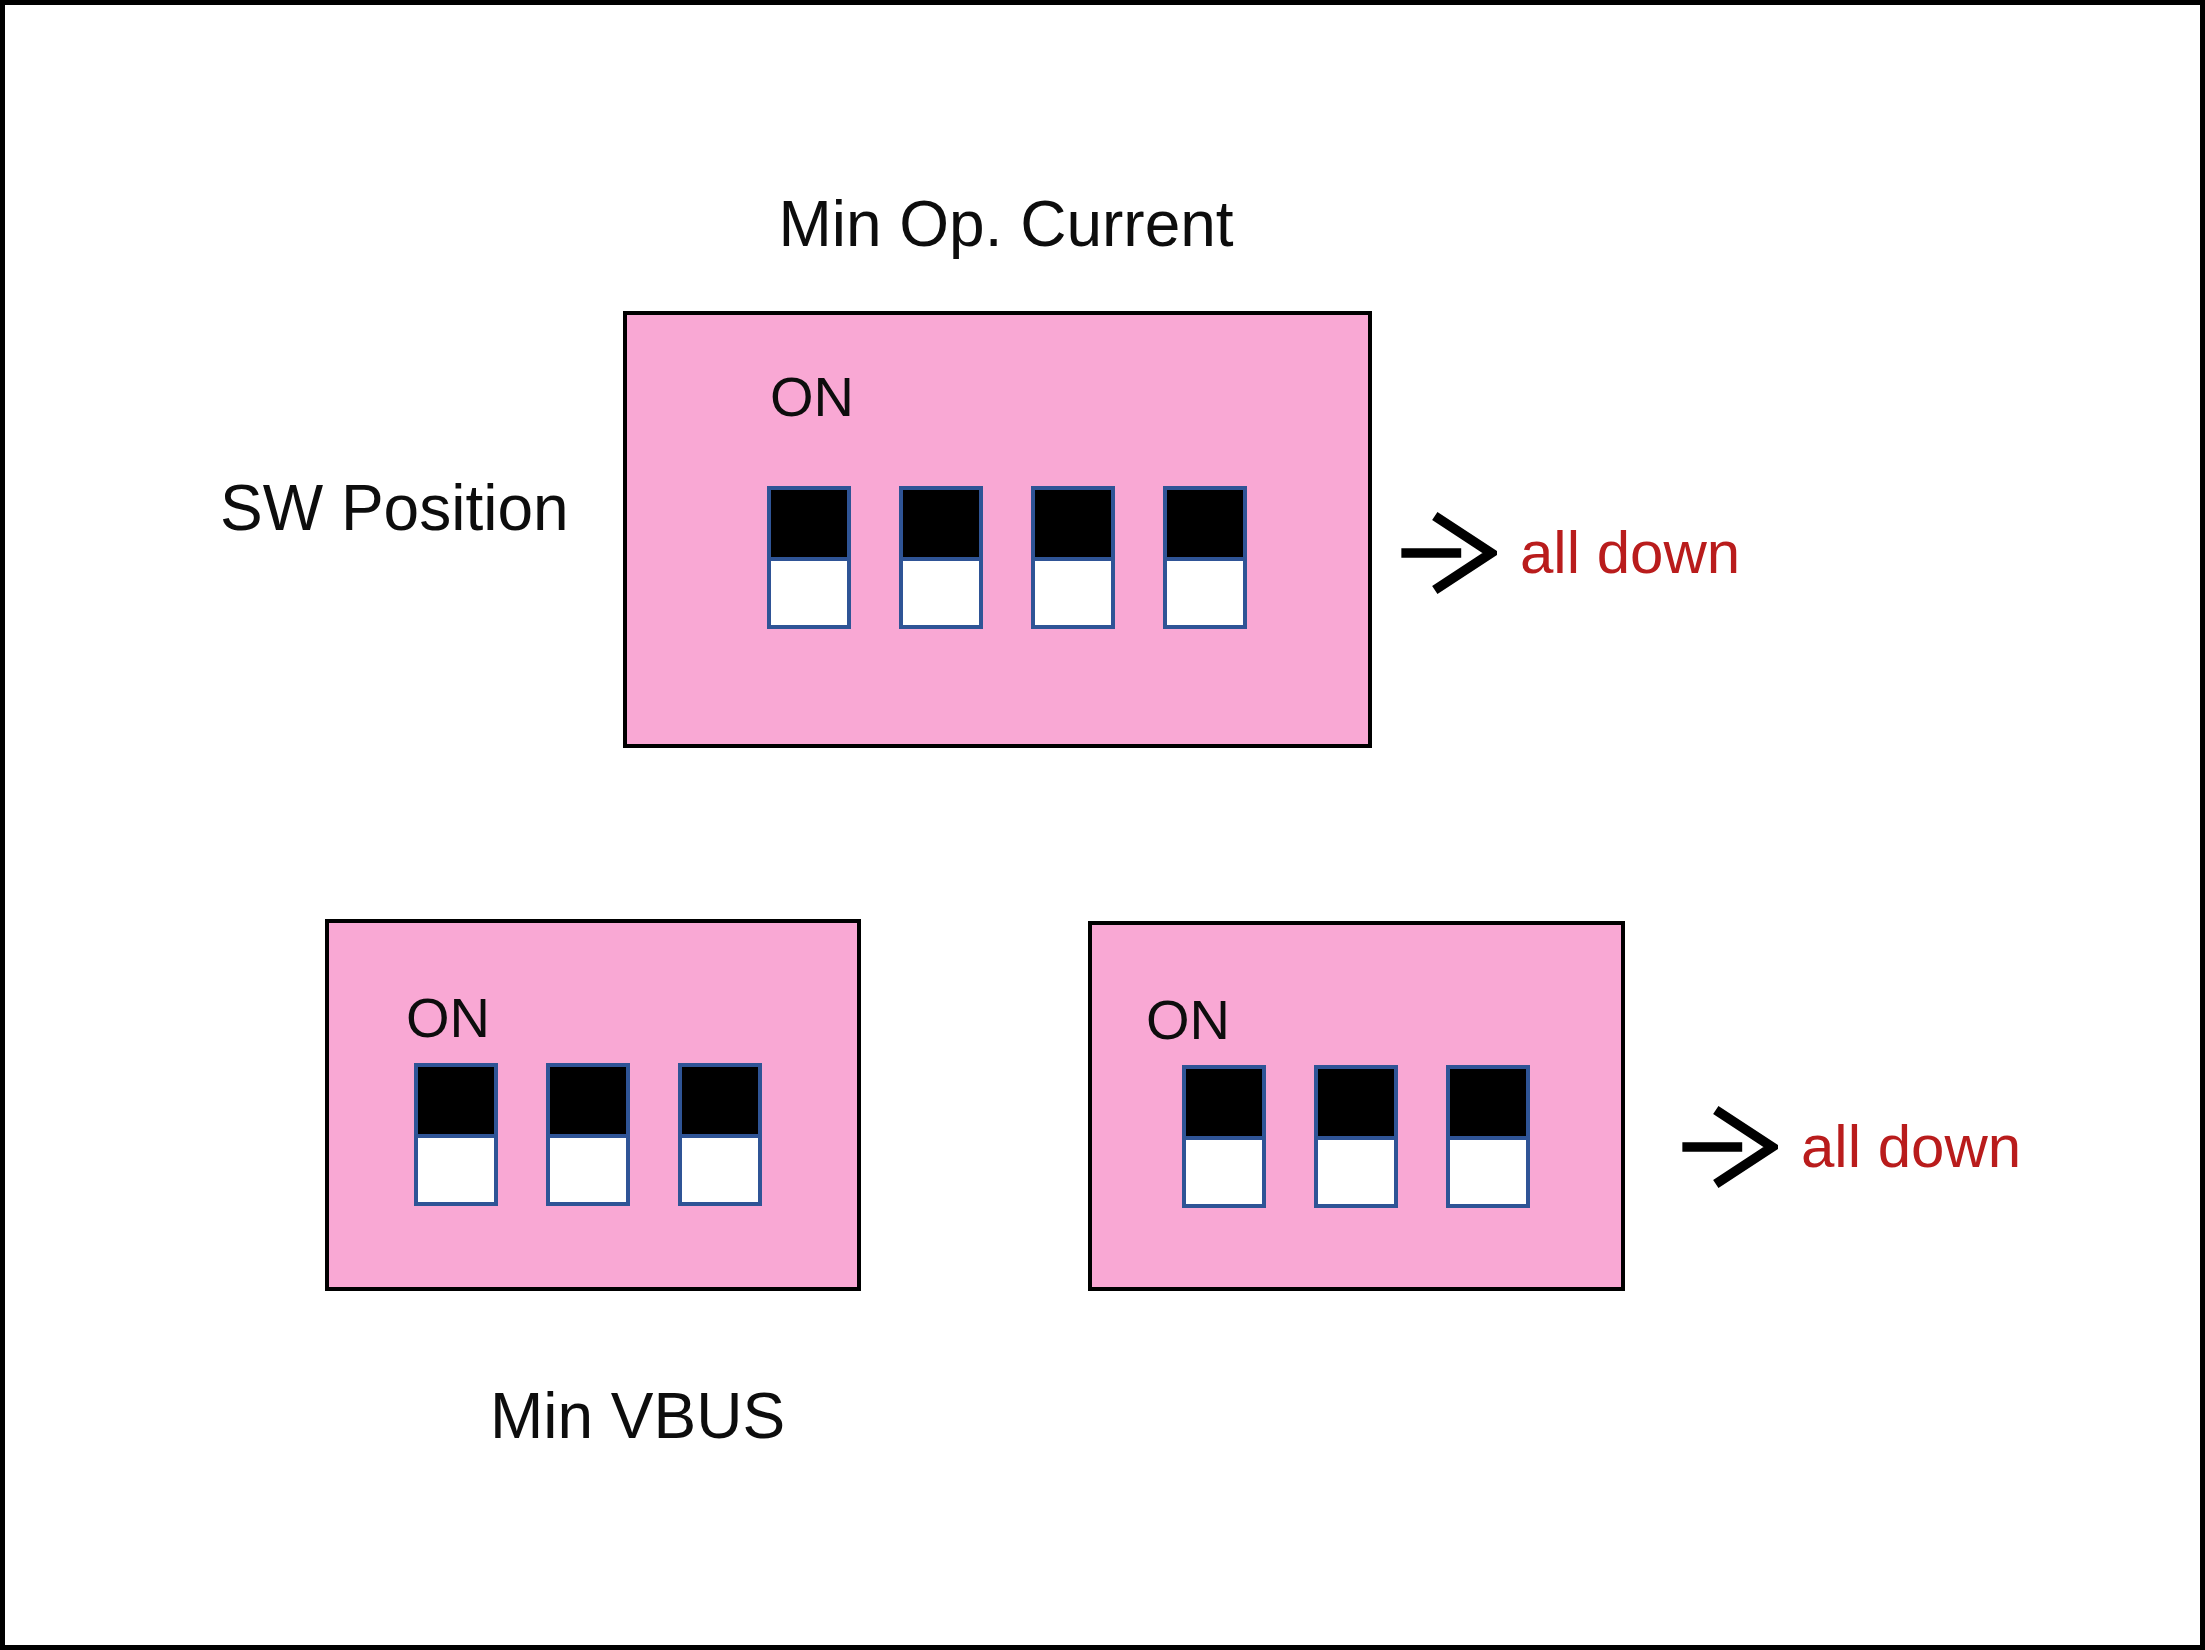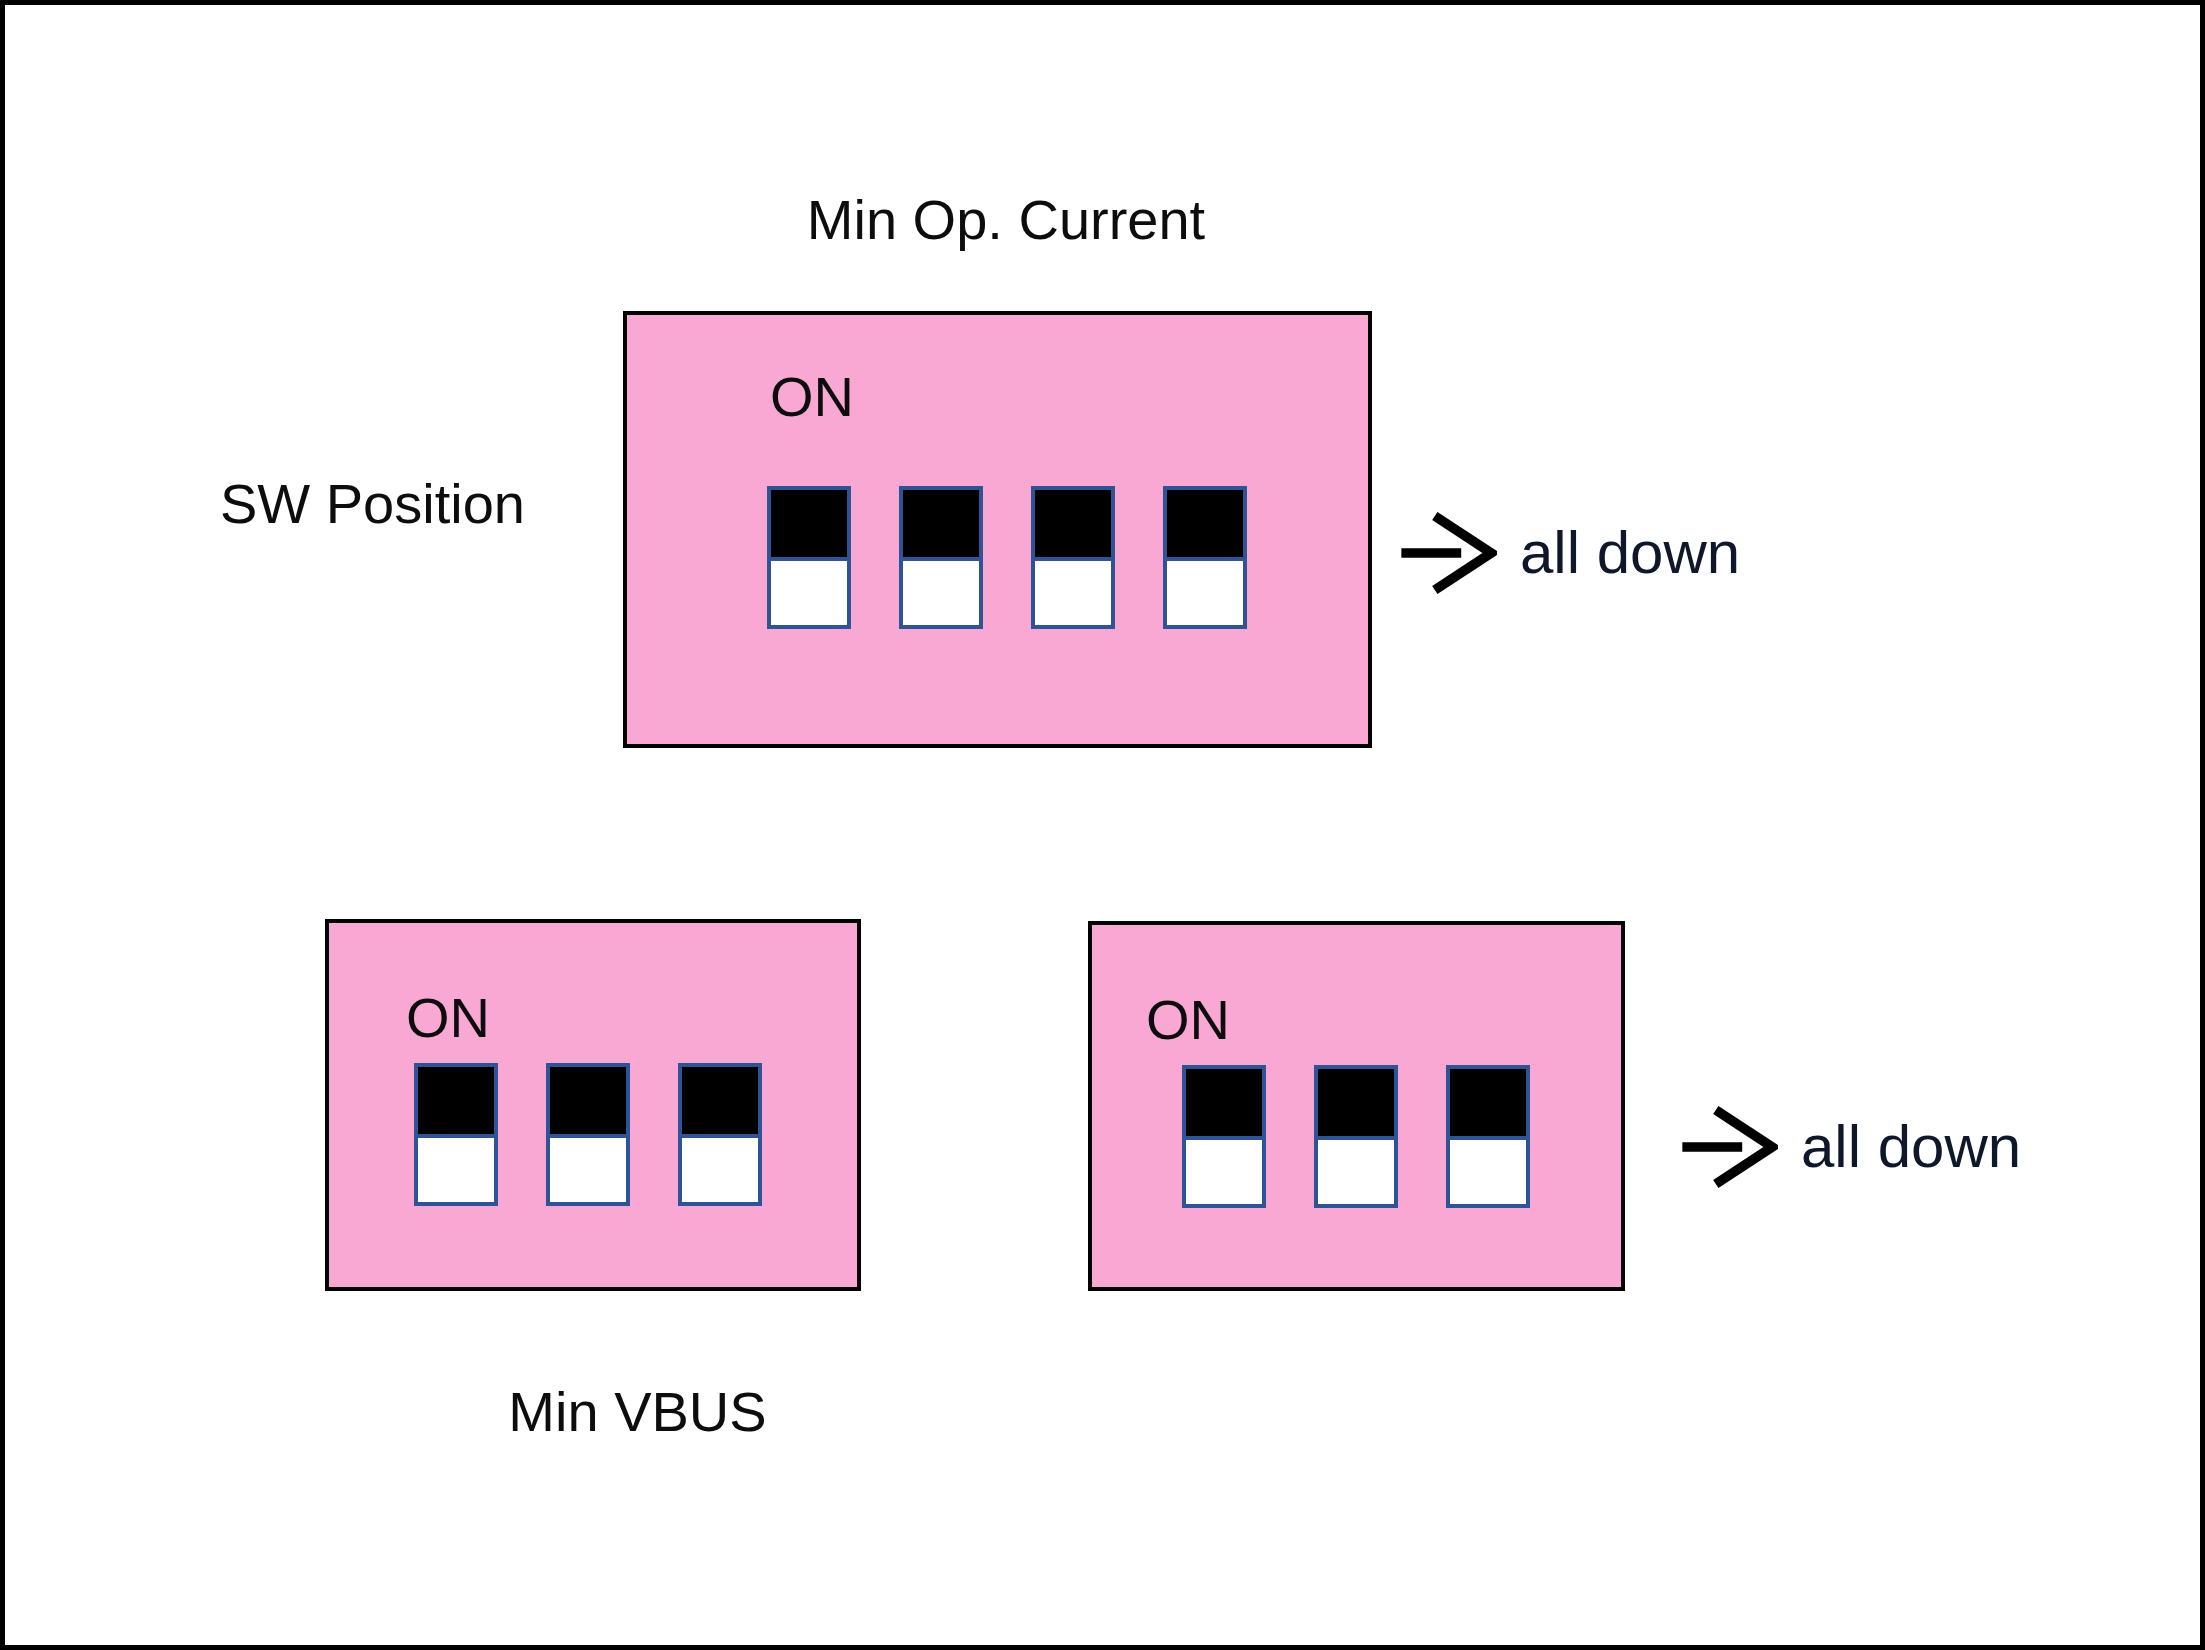--- a/index.html
+++ b/index.html
@@ -13,21 +13,21 @@
     width: 2205px;
     height: 1650px;
     background: #ffffff;
     border: 5.3px solid #000000;
     box-sizing: border-box;
     overflow: hidden;
     color: #000000;
   }
   .label {
     position: absolute;
-    font-size: 56px;
+    font-size: 64px;
     line-height: 1.15;
     color: #0d0d0d;
     white-space: nowrap;
   }
   .centered {
     text-align: center;
   }
   
   .sw-box {
     position: absolute;
@@ -86,21 +86,21 @@
   
   .arrow-note {
     position: absolute;
     display: flex;
     align-items: center;
     gap: 23px;
   }
   .arrow-note .note-text {
     font-size: 60px;
     line-height: 1;
-    color: #0f172a;
+    color: #b91c1c;
     white-space: nowrap;
   }
   .arrow-note-1 { left: 1394px; top: 502px;  height: 91px; }
   .arrow-note-2 { left: 1675px; top: 1096px; height: 91px; }
   .arrow-icon svg { display: block; }
   
   .title-top    { left: 755px;  top: 183px;  width: 492px; }
   .sw-pos-label { left: 200px;  top: 467px; margin-left: 15px; }
   .caption-bl   { left: 369px;  top: 1375px; width: 527px; }
   .caption-br   { left: 1089px; top: 1375px; width: 527px; }

